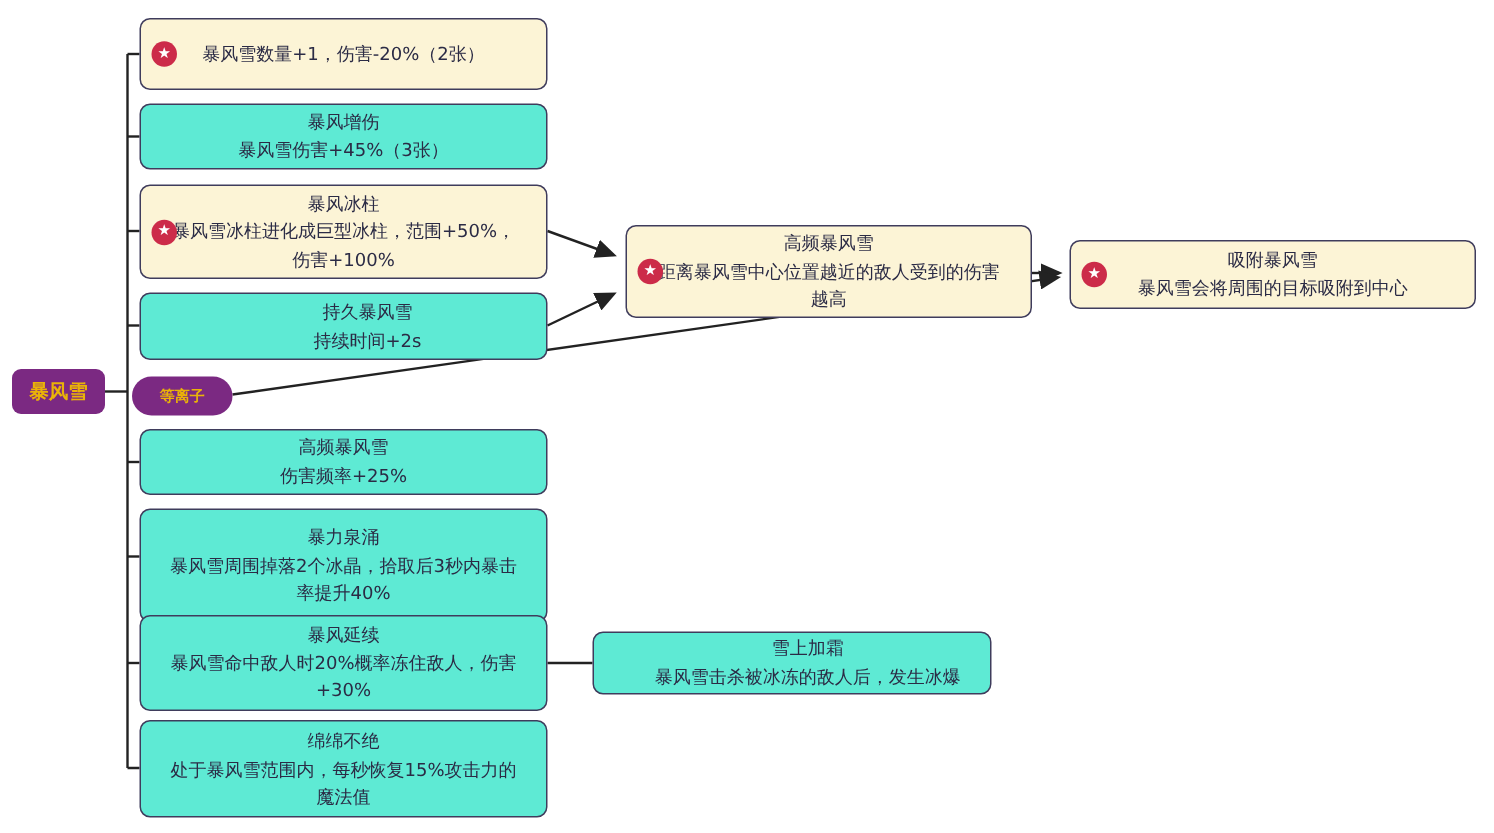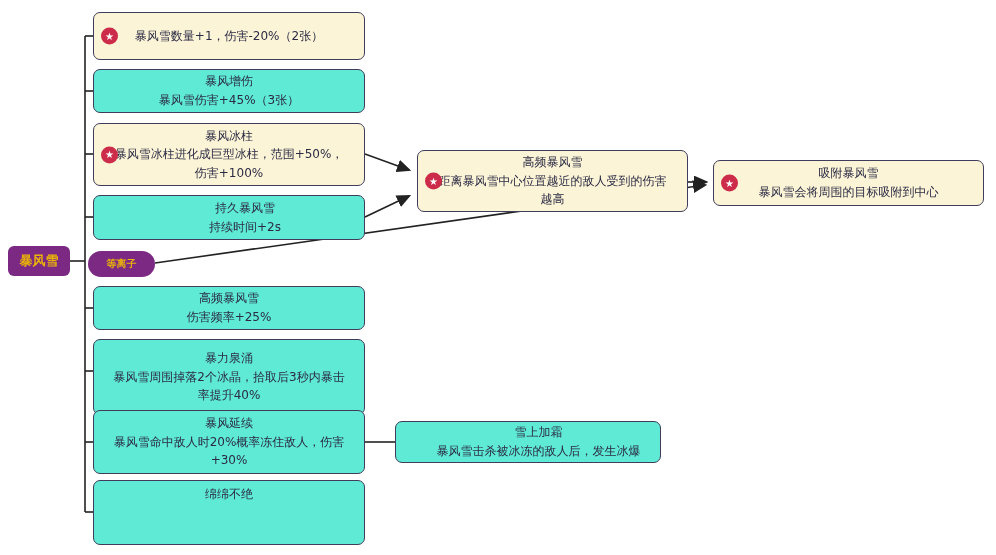--- a/index.html
+++ b/index.html
@@ -125,20 +125,21 @@
     <span class="desc">暴风雪周围掉落2个冰晶，拾取后3秒内暴击率提升40%</span>
   </div>
 
   <div id="n-extend" class="node">
     <span class="title">暴风延续</span>
     <span class="desc">暴风雪命中敌人时20%概率冻住敌人，伤害+30%</span>
   </div>
 
   <div id="n-endless" class="node">
     <span class="title">绵绵不绝</span>
+    <span class="desc">处于暴风雪范围内，每秒恢复15%攻击力的魔法值</span>
   </div>
 
   <div id="n-center" class="node hl">
     <span class="star">★</span>
     <span class="title">高频暴风雪</span>
     <span class="desc">距离暴风雪中心位置越近的敌人受到的伤害越高</span>
   </div>
 
   <div id="n-attract" class="node hl">
     <span class="star">★</span>

